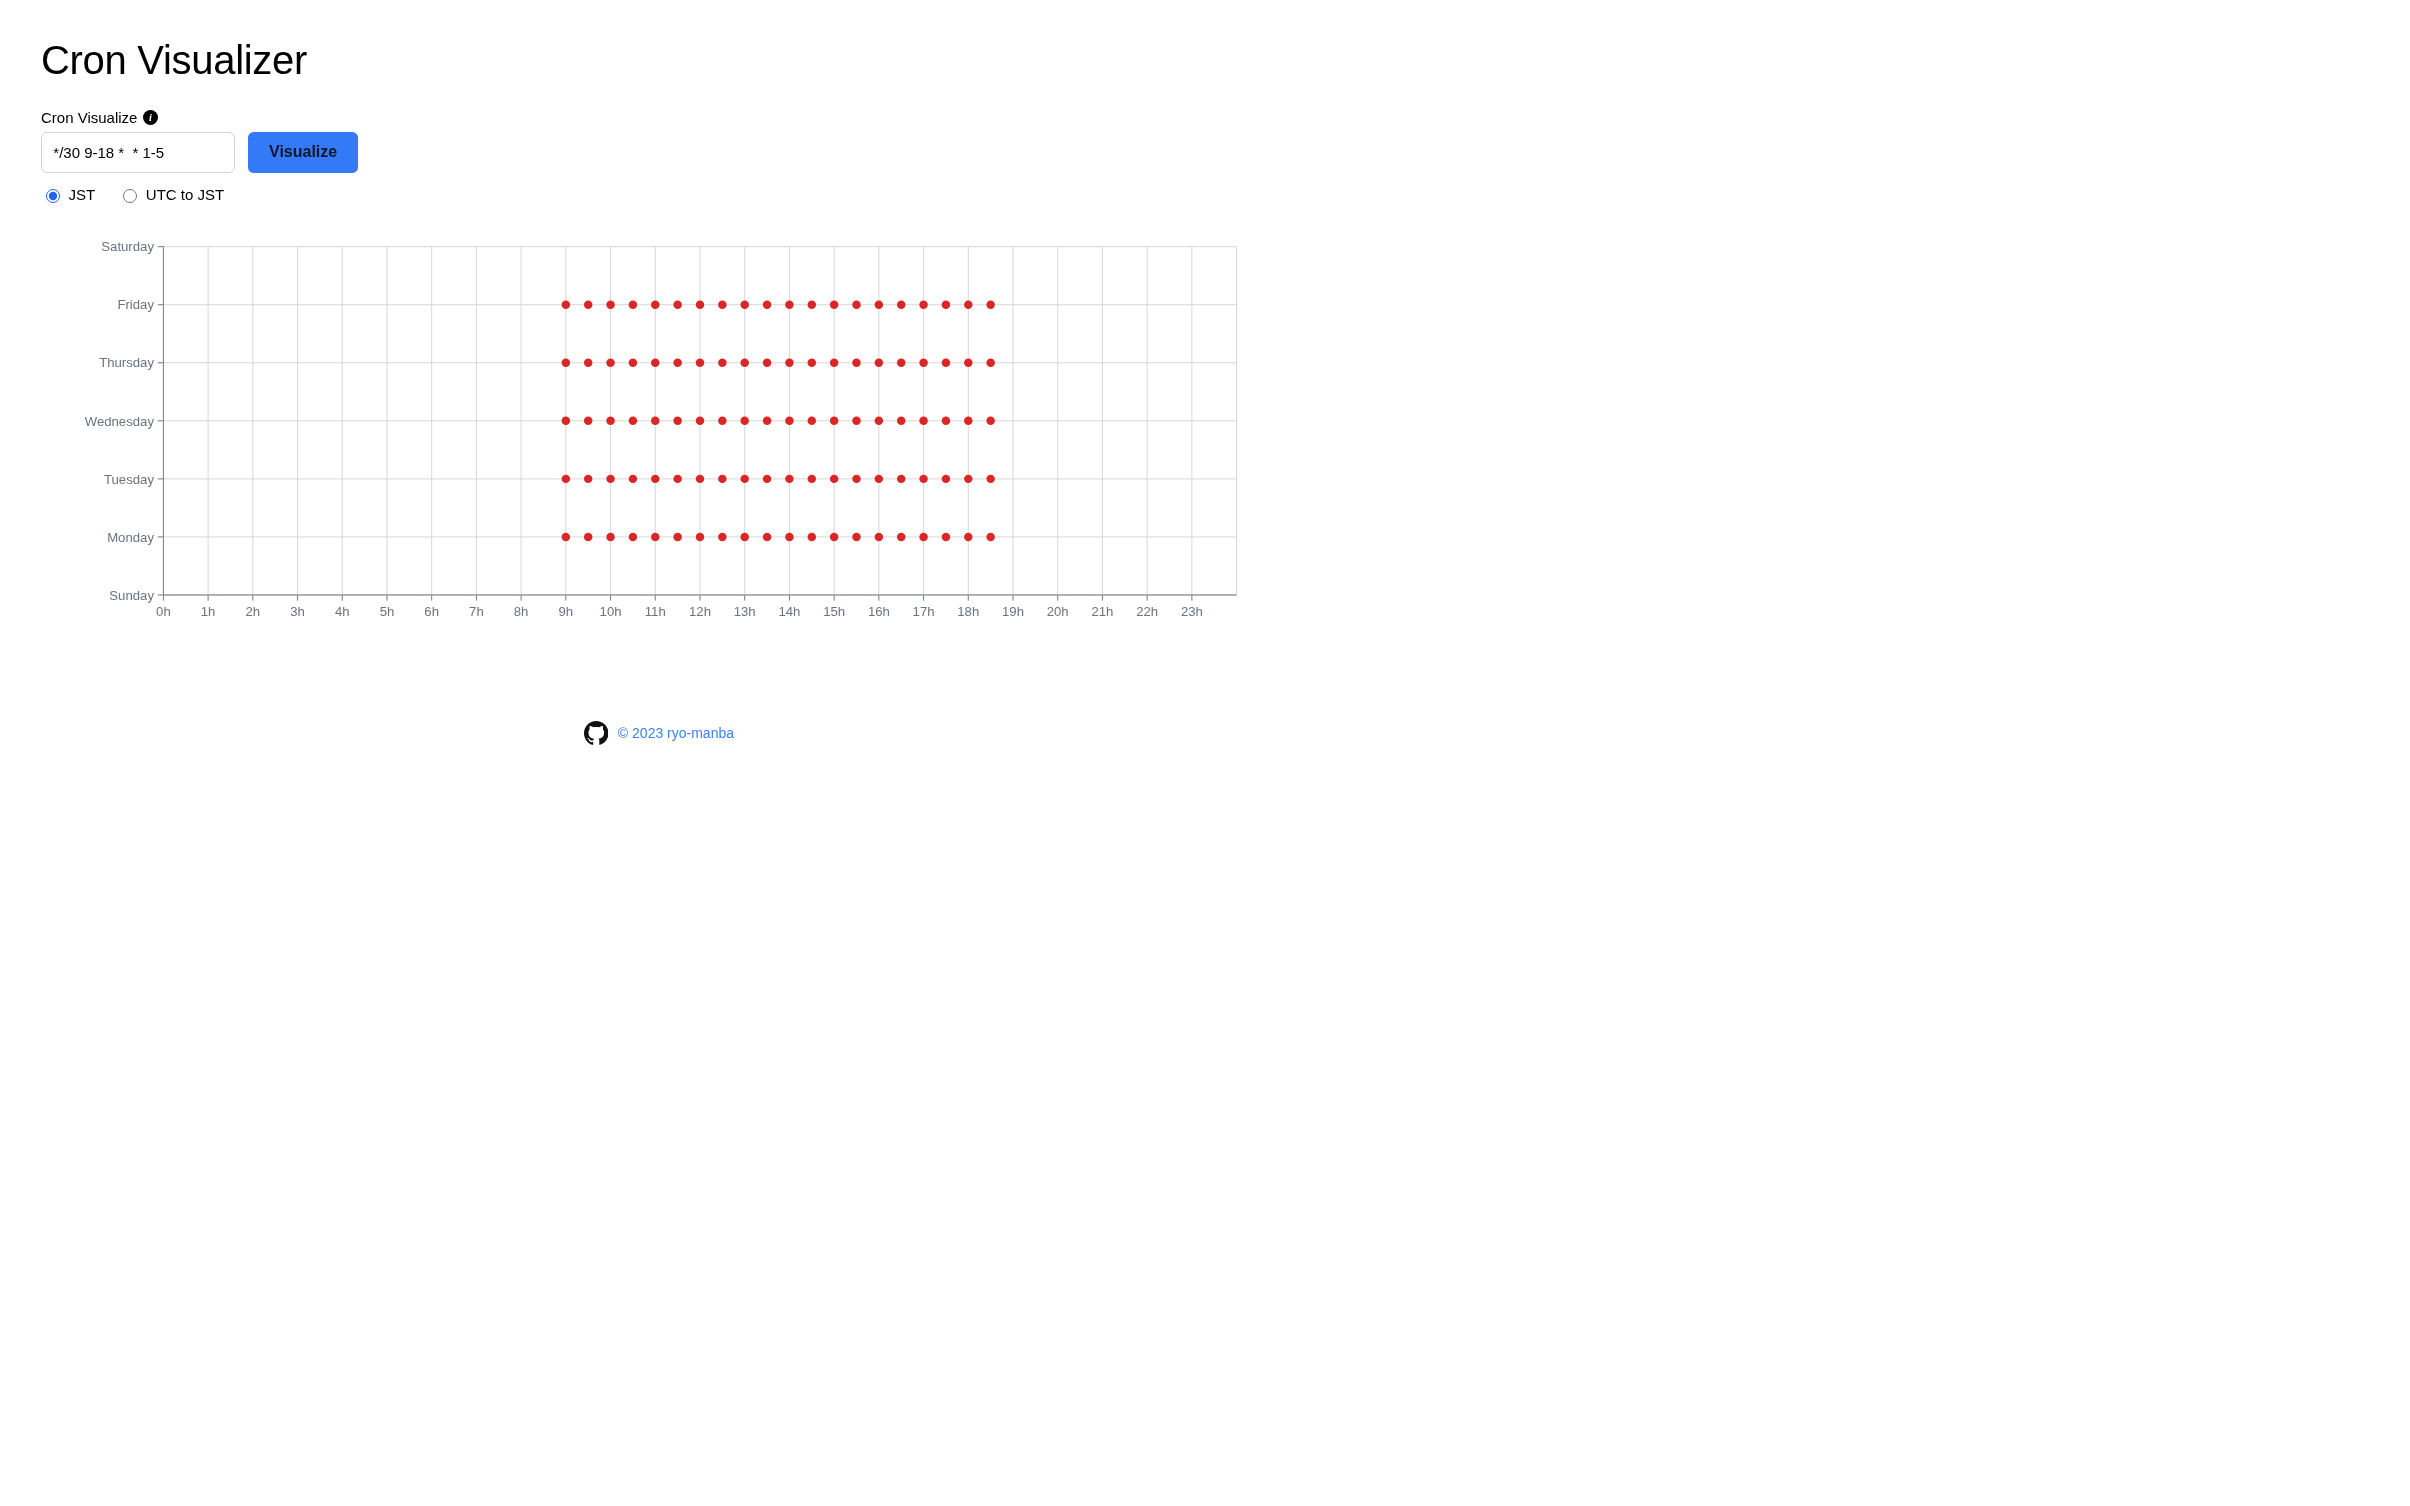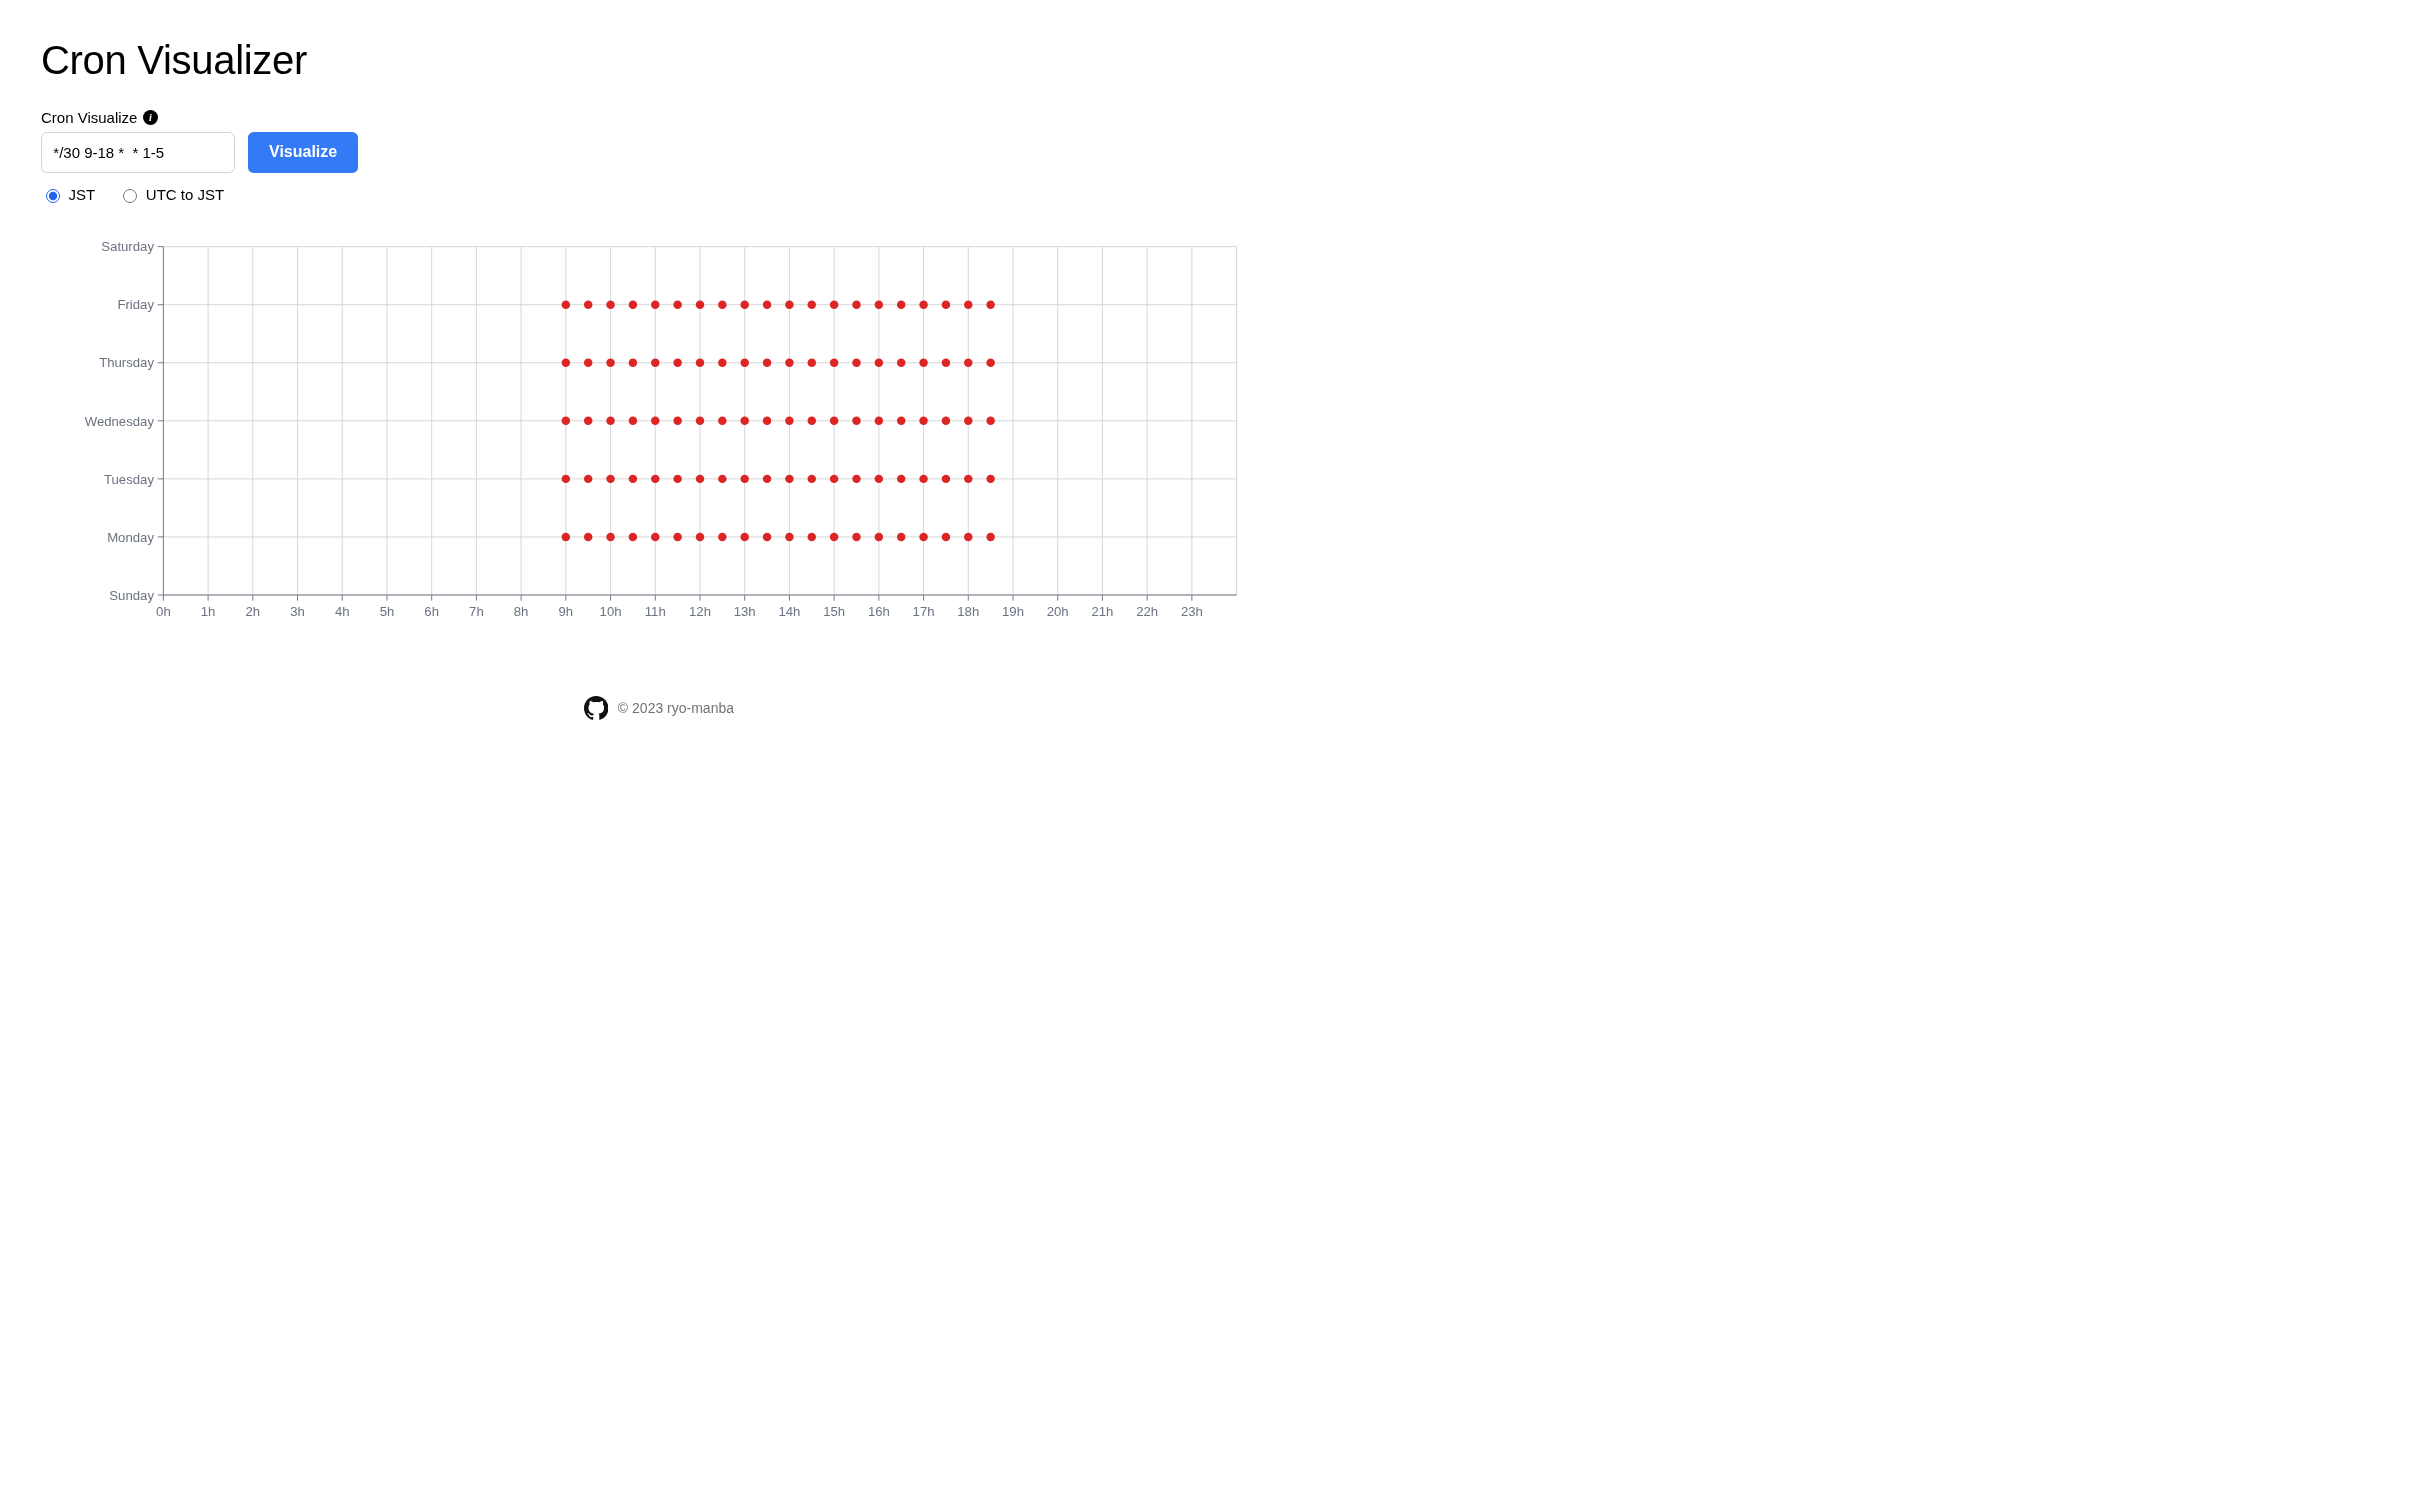--- a/index.html
+++ b/index.html
@@ -56,21 +56,21 @@
     padding: 7.5px 11.3px;
     font-size: 15px;
     border: 0.9px solid #d1d5db;
     border-radius: 6px;
     outline: none;
   }
   .visualize-btn {
     height: 41px;
     padding: 0 21px;
     background: #3479f6;
-    color: #ffffff;
+    color: #0f172a;
     font-size: 16px;
     font-weight: 600;
     border: none;
     border-radius: 5.6px;
     cursor: pointer;
   }
   .radio-row {
     display: flex;
     align-items: center;
     gap: 23px;
@@ -97,22 +97,22 @@
   .axis-line { stroke: #6b7280; stroke-width: 1; }
   .tick { stroke: #6b7280; stroke-width: 1; }
   .tick-label { fill: #6b7280; font-size: 14px; }
   .y-label { fill: #6b7280; font-size: 14px; text-anchor: end; }
   .dot { fill: #dc2626; }
   .footer {
     display: flex;
     align-items: center;
     justify-content: center;
     gap: 9.4px;
-    margin-top: 69px;
-    color: #737373;
+    margin-top: 94px;
+    color: #3b82f6;
     font-size: 14px;
   }
   .gh-icon { width: 24.5px; height: 24.5px; }
 </style>
 </head>
 <body>
 
 <div class="page">
   <h1>Cron Visualizer</h1>
 

